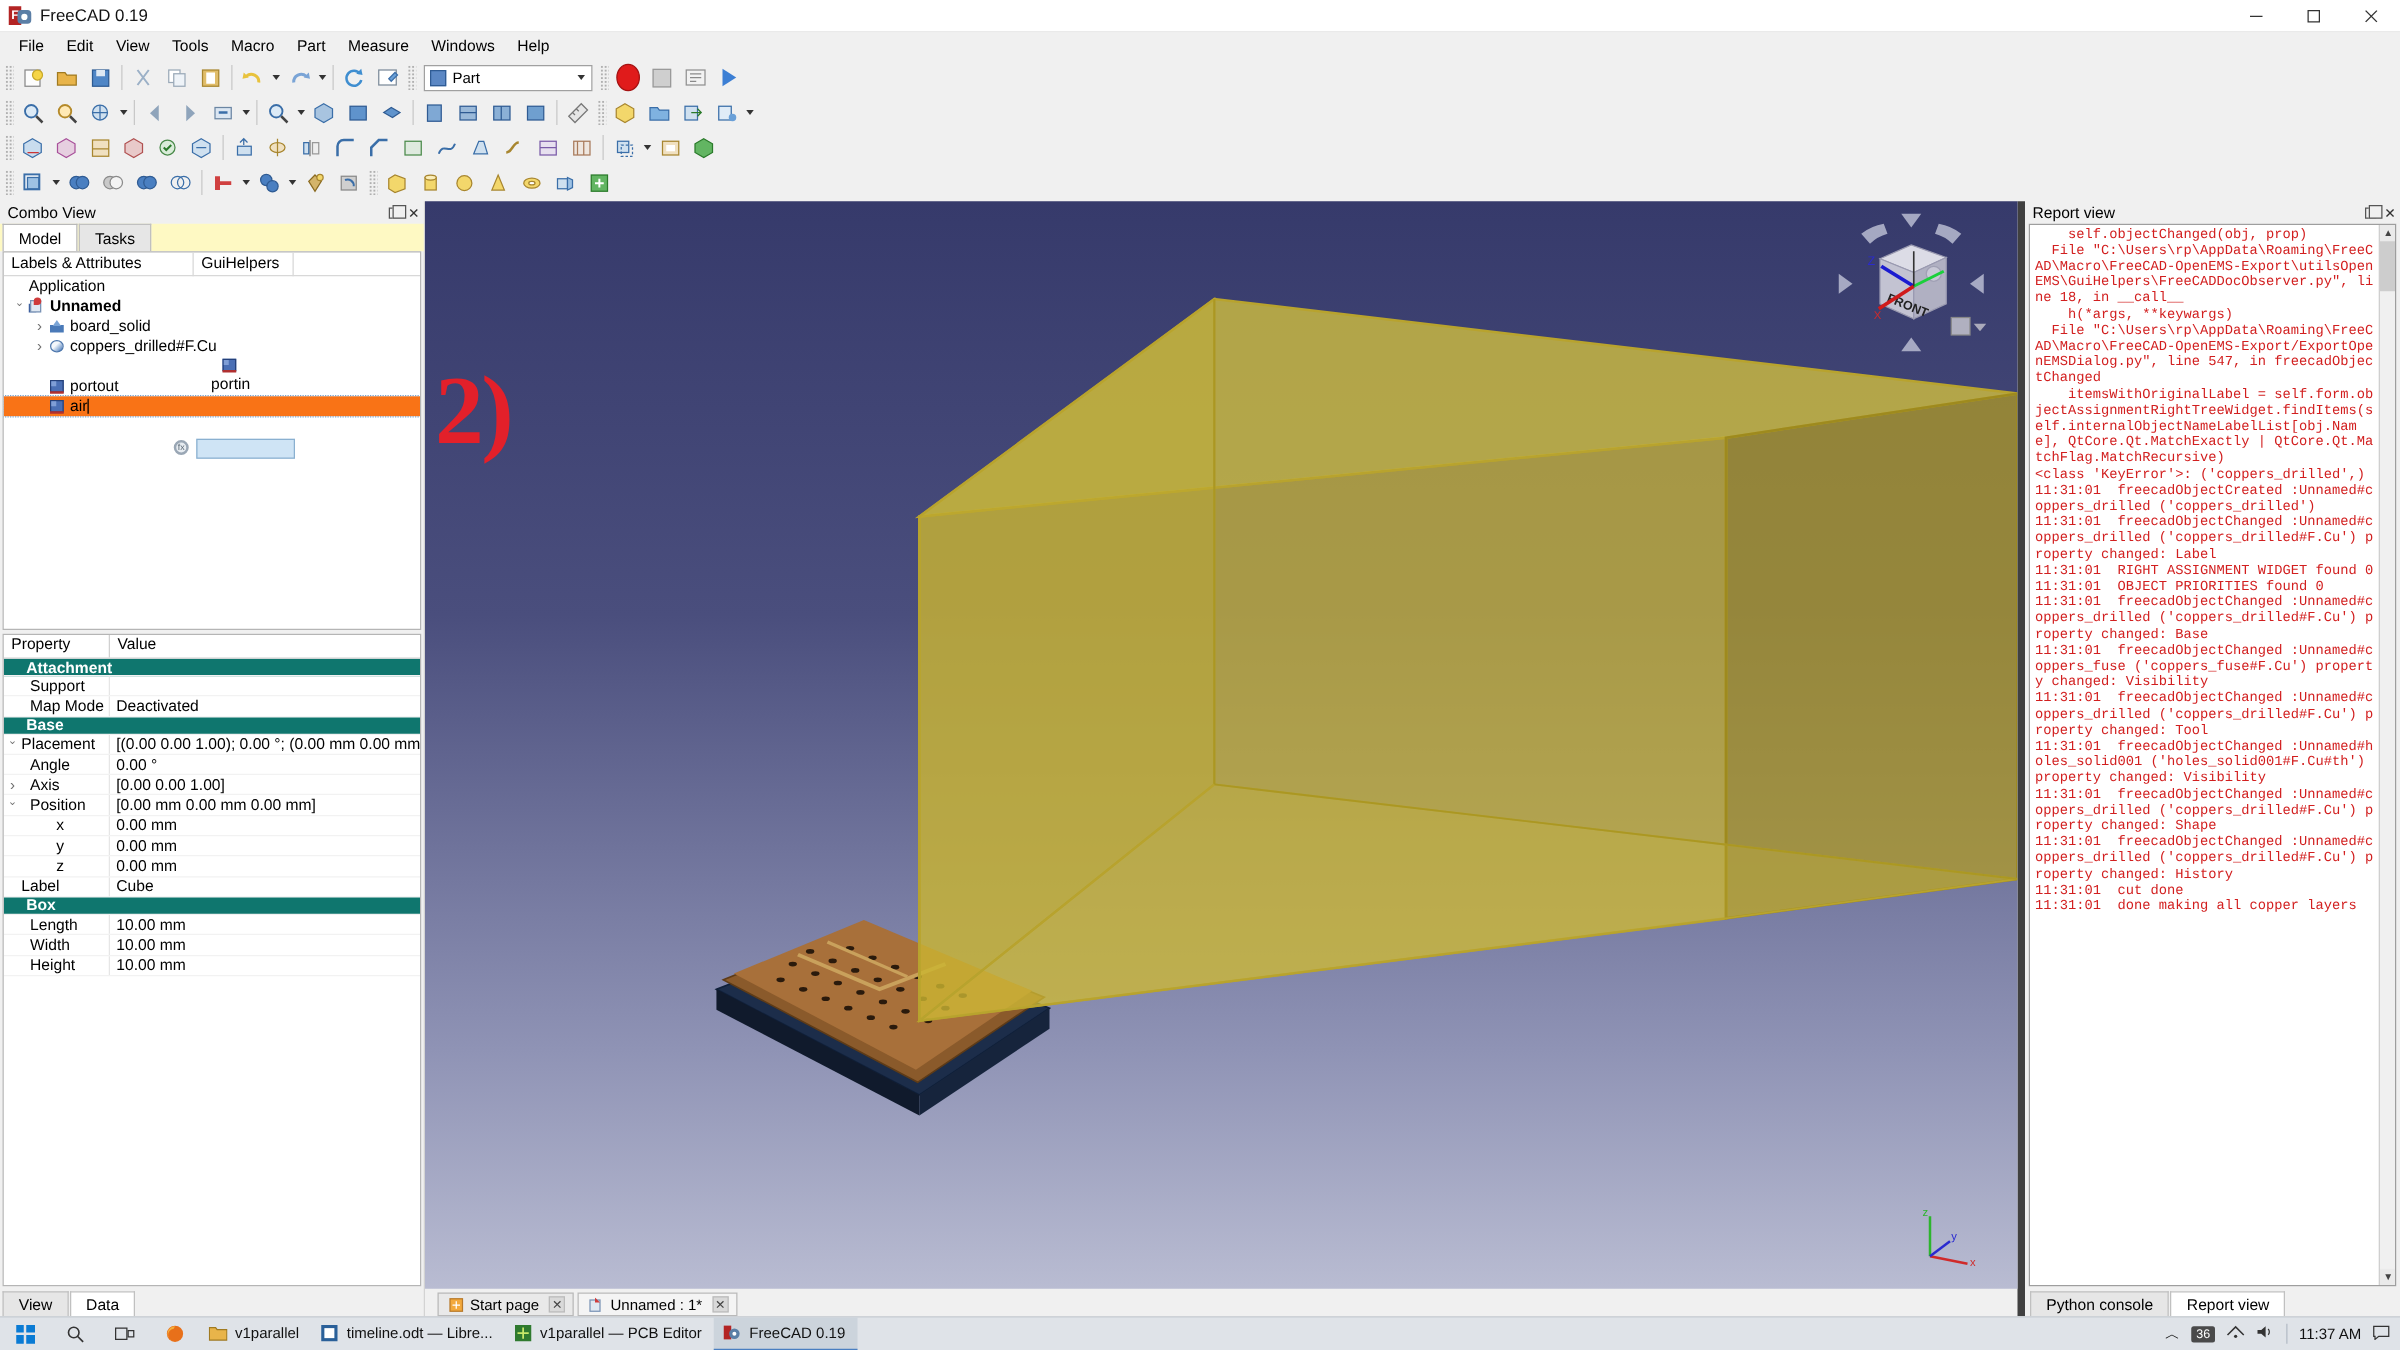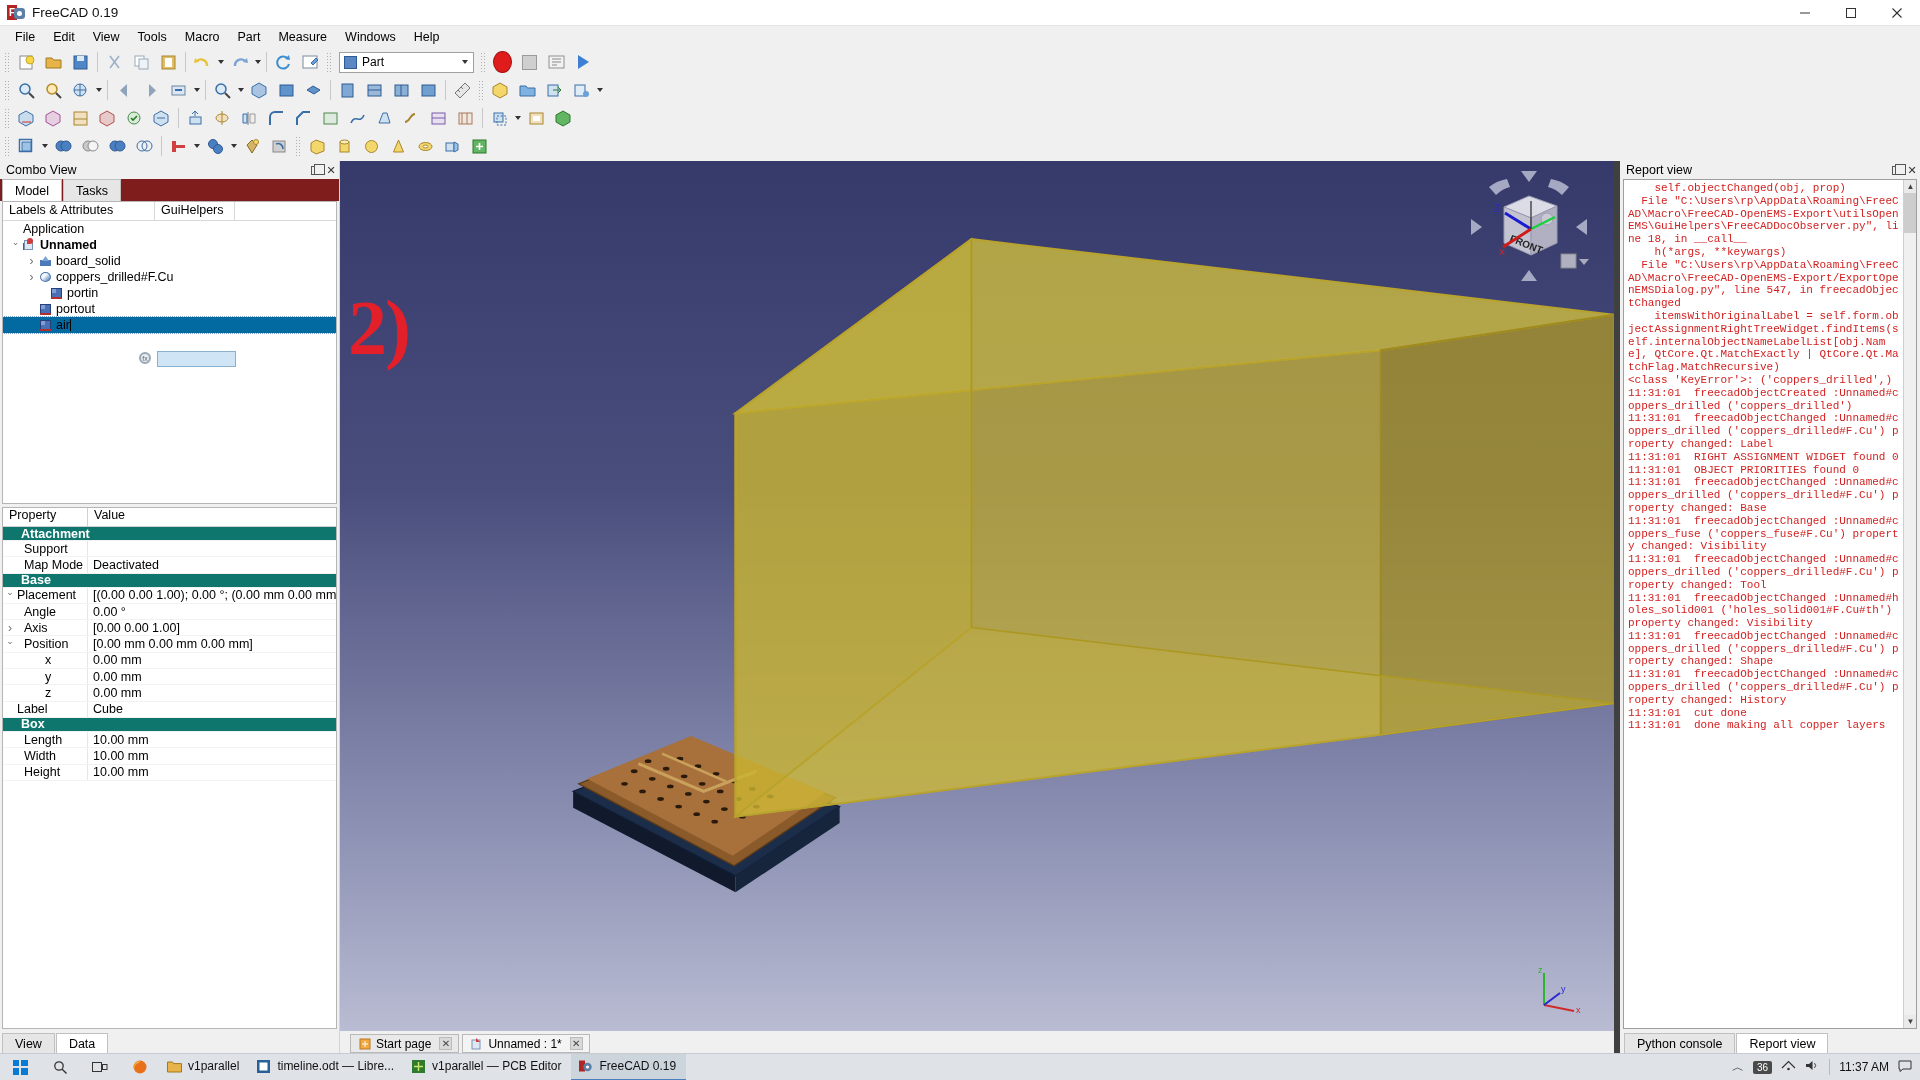--- a/index.html
+++ b/index.html
@@ -89,21 +89,21 @@
   .panel-title {
     height: 18px; display: flex; align-items: center; font-size: 12.5px;
     padding-left: 6px; color: #000; background: #f0f0f0;
   }
   .panel-title .pt-text { flex: 1 1 auto; }
   .panel-title .pt-btn { width: 16px; height: 16px; display:flex; align-items:center;
     justify-content:center; font-size: 11px; color:#333; }
   .float-ico { width:9px;height:9px;border:1px solid #555;position:relative; }
   .float-ico:before{content:"";position:absolute;left:2px;top:-3px;width:9px;height:9px;border:1px solid #555;background:#f0f0f0;}
 
-  .tabs-row { display: flex; height: 22px; padding-left: 2px; background:#7f1d1d; }
+  .tabs-row { display: flex; height: 22px; padding-left: 2px; background:#fef9c3; }
   .vtab {
     min-width: 46px; padding: 0 12px; height: 22px; display: flex; align-items: center;
     justify-content: center; font-size: 12.5px; border: 1px solid #c0c0c0;
     border-bottom: none; background: #e6e6e6; color:#000; margin-right:1px;
   }
   .vtab.active { background: #fff; border-color:#b8b8b8; }
 
   .tree-wrap { background: #fff; border: 1px solid #b5b5b5; margin: 0 2px;
      height: 303px; flex: 0 0 303px; position: relative; overflow: hidden; }
   .tree-head { display: flex; height: 19px; border-bottom: 1px solid #d8d8d8; font-size: 12.5px; }
@@ -130,21 +130,21 @@
      clip-path: polygon(50% 0, 100% 100%, 0 100%); }
   
   .ico-sphere .c1 { position:absolute; left:2px; top:2px; width:11px; height:10px; border-radius:50%;
       background: linear-gradient(135deg,#f4f7fb 40%, #5b88c2 90%); border:1px solid #4f78ad; }
   
   .ico-cube .k1 { position:absolute; left:2px; top:2px; width:11px; height:10px; background:#4a6fb5;
      border:1px solid #24407a; }
   .ico-cube .k2 { position:absolute; left:2px; top:11px; width:11px; height:2px; background:#b03030; }
   .ico-cube .k3 { position:absolute; left:3px; top:3px; width:4px; height:4px; background:#7f9ed6; }
 
-  .trow.selected { background: #0369a1; outline: 1px dotted #7aa5cf; }
+  .trow.selected { background: #f97316; outline: 1px dotted #7aa5cf; }
   .edit-field { position: absolute; height: 16px; background: #cfe4f5; border: 1px solid #8ab0d0; }
   .edit-ico { position: absolute; width: 12px; height: 12px; border-radius: 50%;
      border: 2px solid #9aa7b5; background: #e7ecf1; font-size: 7px; color:#5a6774;
      display:flex;align-items:center;justify-content:center; }
   .caret { display:inline-block; width:1px; height:12px; background:#000; vertical-align:-2px; }
 
   
   .prop-wrap { flex: 1 1 auto; margin: 3px 2px 0 2px; background: #fff; border: 1px solid #b5b5b5;
       display: flex; flex-direction: column; min-height: 0; overflow: hidden; }
   .prop-head { display: flex; height: 19px; border-bottom: 1px solid #d0d0d0; font-size: 12.5px; flex:0 0 19px;}
@@ -752,21 +752,21 @@
           </div>
 
           <div class="trow" style="padding-left:22px;">
             <span class="arrow right"></span>
             <span class="tico ico-sphere">
                 <i class="c1"></i>
               </span>
             <span class="tlabel">coppers_drilled#F.Cu</span>
           </div>
 
-          <div class="trow" style="padding-left:46px;">
+          <div class="trow" style="padding-left:27px;flex-direction:column;">
             <span class="tico ico-cube">
                 <i class="k1"></i>
                 <i class="k3"></i>
                 <i class="k2"></i>
               </span>
             <span class="tlabel">portin</span>
           </div>
 
           <div class="trow" style="padding-left:35px;text-align:right;">
             <span class="tico ico-cube">

